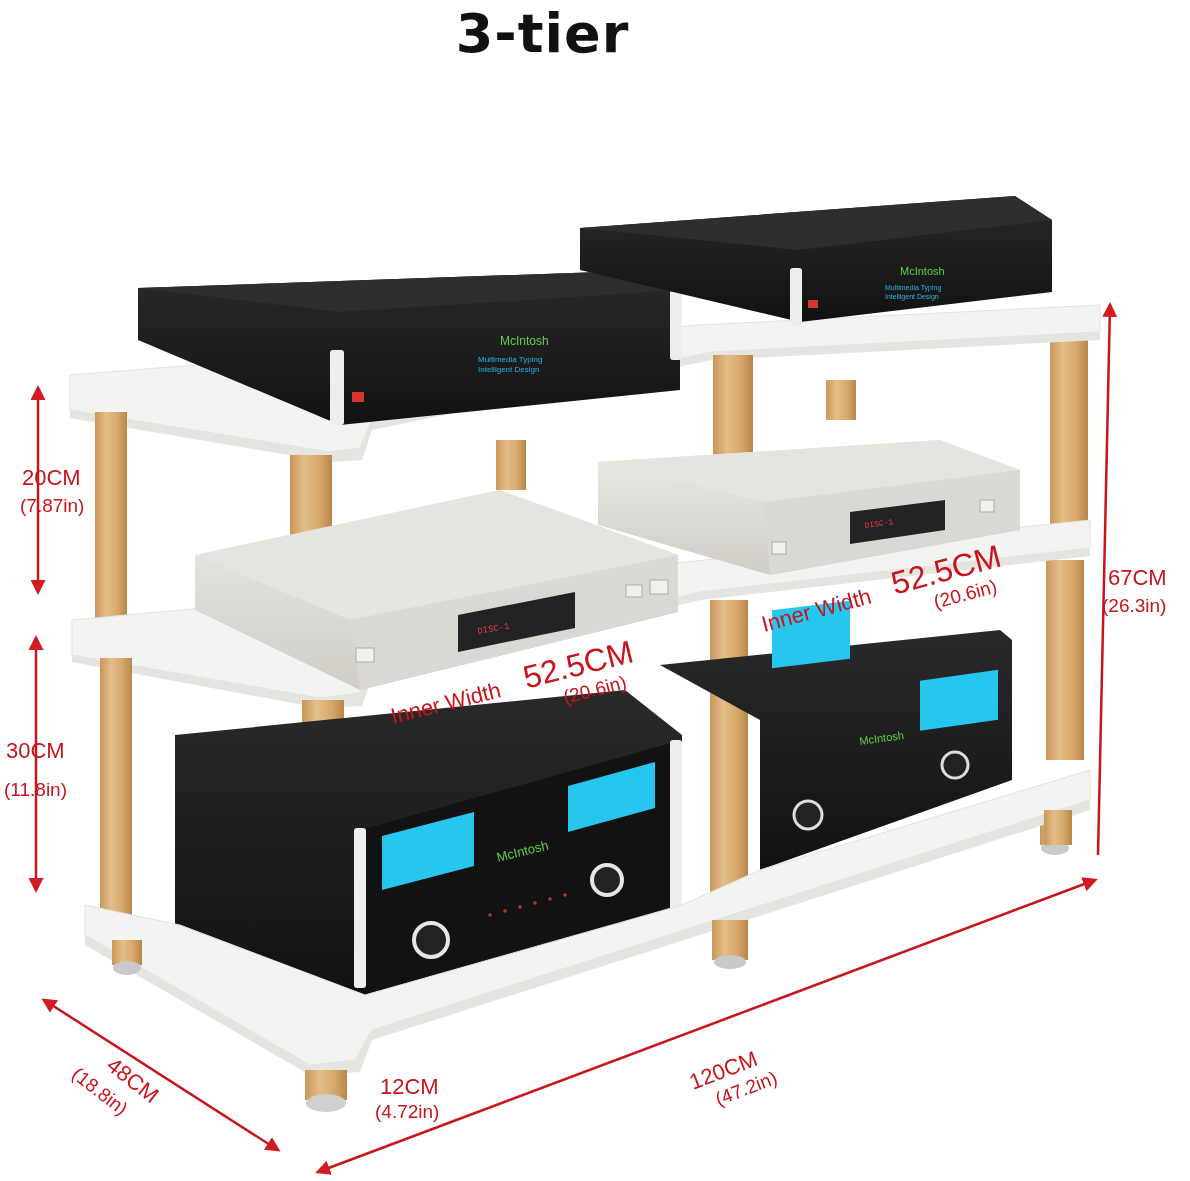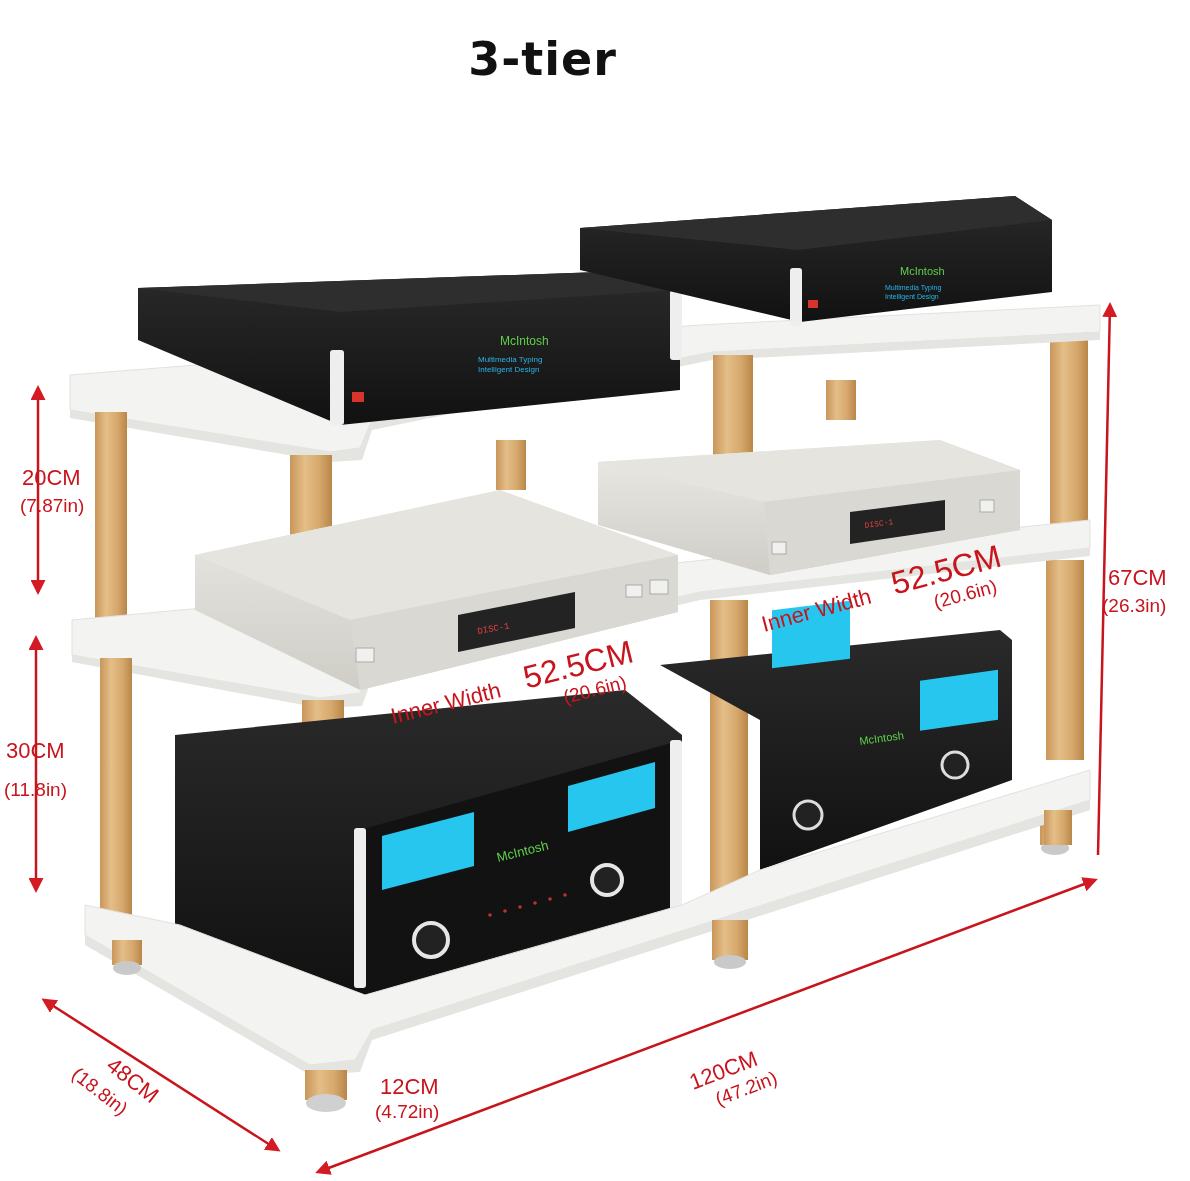--- a/index.html
+++ b/index.html
@@ -1,19 +1,19 @@
 <!DOCTYPE html>
 <html><head>
 <meta charset="utf-8">
 <style>
   html, body { margin: 0; padding: 0; background: #ffffff; }
   body { width: 1190px; height: 1181px; position: relative; overflow: hidden;
          font-family: "DejaVu Sans", "Liberation Sans", sans-serif; }
   .title { position: absolute; left: 0; top: 2px; width: 1085px; text-align: center;
-           font-size: 46px; font-weight: bold; color: #111; letter-spacing: 1px; margin-top: 30px; }
+           font-size: 54px; font-weight: bold; color: #111; letter-spacing: 1px; }
   svg.scene { position: absolute; left: 0; top: 0; }
   .dim { fill: #c8141c; font-family: "Liberation Sans", sans-serif; }
   .dim-big { font-size: 22px; }
   .dim-small { font-size: 19px; }
   .dim-inner-label { font-size: 22px; }
   .dim-inner-value { font-size: 32px; }
   .dim-inner-sub { font-size: 19px; }
 </style>
 </head>
 <body>

